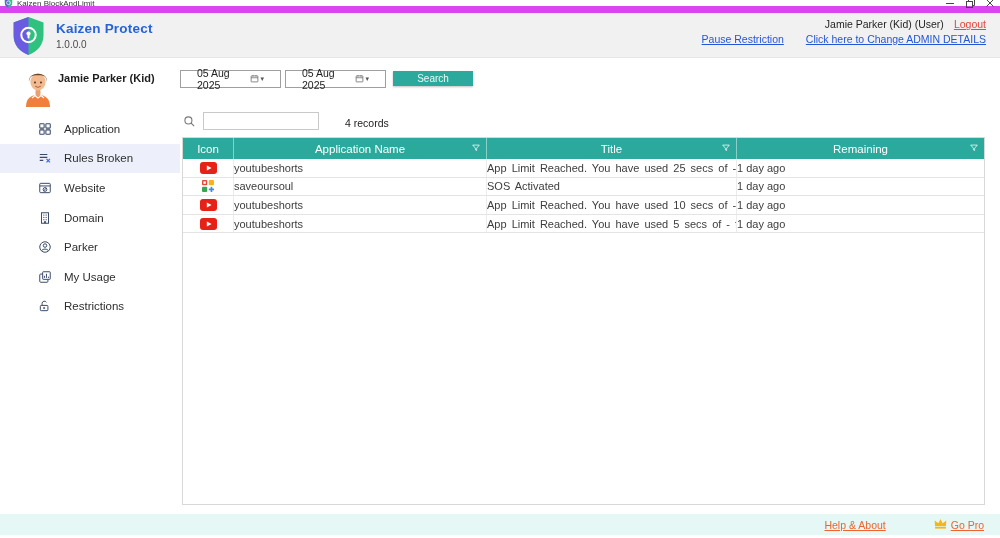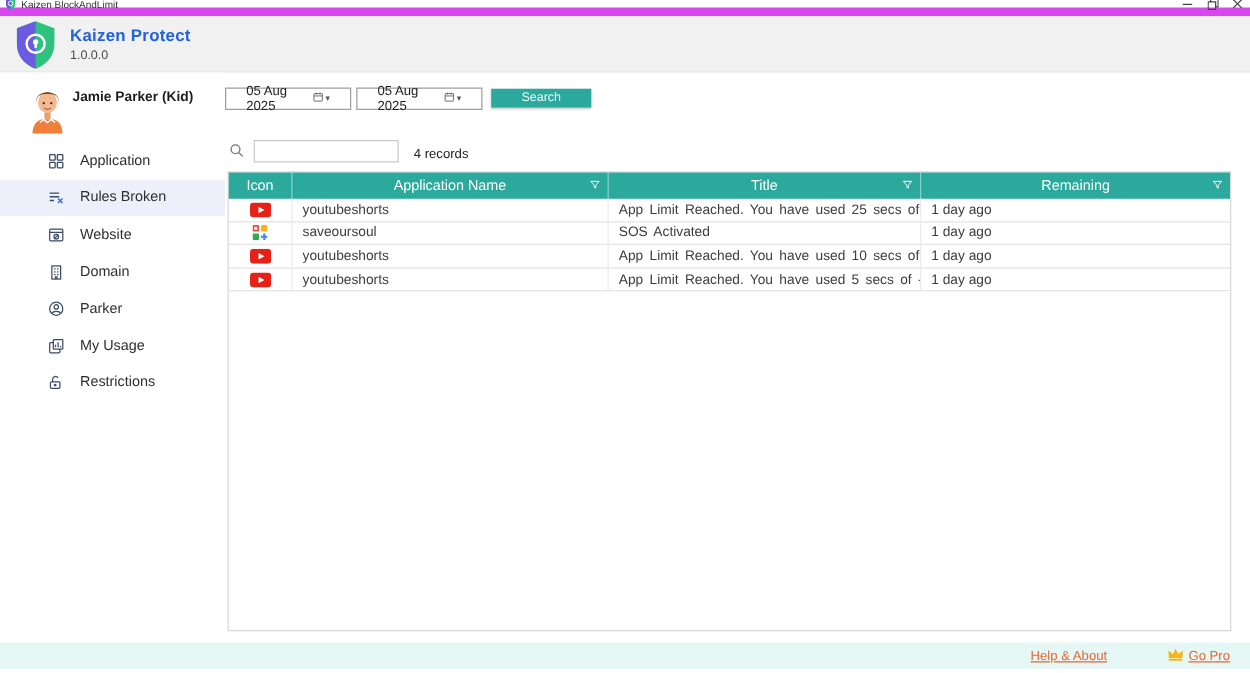--- a/index.html
+++ b/index.html
@@ -44,36 +44,36 @@
   #dateFrom { left:180px; }
   #dateTo { left:285px; }
   .search-btn { position:absolute; left:393px; top:71px; width:80px; height:15px; background:#2aa99c;
     color:#eafaf7; font-size:10px; display:flex; align-items:center; justify-content:center;
     border:none; cursor:pointer; box-shadow:0 1px 2px rgba(0,0,0,.25); }
   
   .mag { position:absolute; left:183px; top:114px; }
   .quick-search { position:absolute; left:203px; top:112px; width:116px; height:18px;
     border:1px solid #c9c9c9; font-size:10.5px; padding:0 4px; outline:none;
     font-family:"Liberation Sans", sans-serif; }
-  .records { position:absolute; left:331px; top:117px; font-size:10.5px; color:#222; }
+  .records { position:absolute; left:345px; top:117px; font-size:10.5px; color:#222; }
   
   .grid { position:absolute; left:182px; top:137px; width:803px; height:368px;
     border:1px solid #d8d8d8; background:#fff; }
   .grid-header { height:21px; background:#2aa99c; display:flex; }
   .gh-cell { position:relative; display:flex; align-items:center; justify-content:center;
     color:#fff; font-size:11.5px; cursor:pointer; }
   .gh-cell + .gh-cell { border-left:1px solid rgba(255,255,255,.45); }
   .gh-cell .filter-ic { position:absolute; right:5px; top:5px; }
   .w-icon { width:50px; } .w-app { width:253px; } .w-title { width:250px; } .w-rem { flex:1; }
   .grid-row { height:18.6px; display:flex; align-items:stretch; border-bottom:1px solid #e4e4e4;
     font-size:11px; color:#3d3d3d; cursor:default; }
   .cell { display:flex; align-items:center; overflow:hidden; white-space:nowrap; }
   .cell + .cell { border-left:1px solid #ececec; }
   .cell.w-icon { justify-content:center; }
-  .cell.w-app, .cell.w-title, .cell.w-rem { padding-left:8px; }
+  .cell.w-app, .cell.w-title, .cell.w-rem { }
   .cell.w-title { word-spacing:2px; }
   
   .footer { position:absolute; left:0; top:514px; right:0; height:21px; background:#e5f8f5;
     display:flex; align-items:center; justify-content:flex-end; padding-right:16px; font-size:10.5px; }
   .footer .f-link { color:#ee6430; text-decoration:underline; cursor:pointer; }
   .footer .help { margin-right:48px; }
   .gopro-wrap { display:flex; align-items:center; gap:4px; }
 </style>
 </head>
 <body>
@@ -122,20 +122,28 @@
         </defs>
       <path d="M18 1 L33 6.5 V19 C33 29 27 35.5 18 39 C9 35.5 3 29 3 19 V6.5 Z" fill="#2ec27e"></path>
       <rect x="0" y="0" width="18" height="40" fill="#6a5be2" clip-path="url(#shBig)"></rect>
       <circle cx="18" cy="19" r="7.2" fill="none" stroke="#fff" stroke-width="2"></circle>
       <circle cx="18" cy="17.5" r="2.1" fill="#fff"></circle>
       <rect x="17" y="18.5" width="2" height="4" rx="1" fill="#fff"></rect>
     </svg>
   </span>
   <span class="app-name">Kaizen Protect</span>
   <span class="app-version">1.0.0.0</span>
+  <div class="header-right">
+    <div class="row1">
+      <span>Jamie Parker (Kid) (User)</span><span class="hr-link logout">Logout</span>
+    </div>
+    <div class="row2">
+      <span class="hr-link blue-link">Pause Restriction</span><span class="hr-link blue-link">Click here to Change ADMIN DETAILS</span>
+    </div>
+  </div>
 </div>
 
 <div class="sidebar">
   <span class="avatar">
     <svg width="36" height="40" viewBox="0 0 36 40">
       <path d="M6 40 C6 31 11 28 18 28 C25 28 30 31 30 40 Z" fill="#f07f3c"></path>
       <rect x="15.5" y="22" width="5" height="7" rx="2" fill="#e8a173"></rect>
       <ellipse cx="18" cy="15" rx="7.6" ry="8.4" fill="#f3b98f"></ellipse>
       <path d="M9 15 C7.5 4 28.5 4 27 15 C26.5 9.5 24.5 8.2 18 8.2 C11.5 8.2 9.5 9.5 9 15 Z" fill="#6b4423"></path>
       <circle cx="15" cy="15.5" r="0.9" fill="#3a2a1a"></circle>

